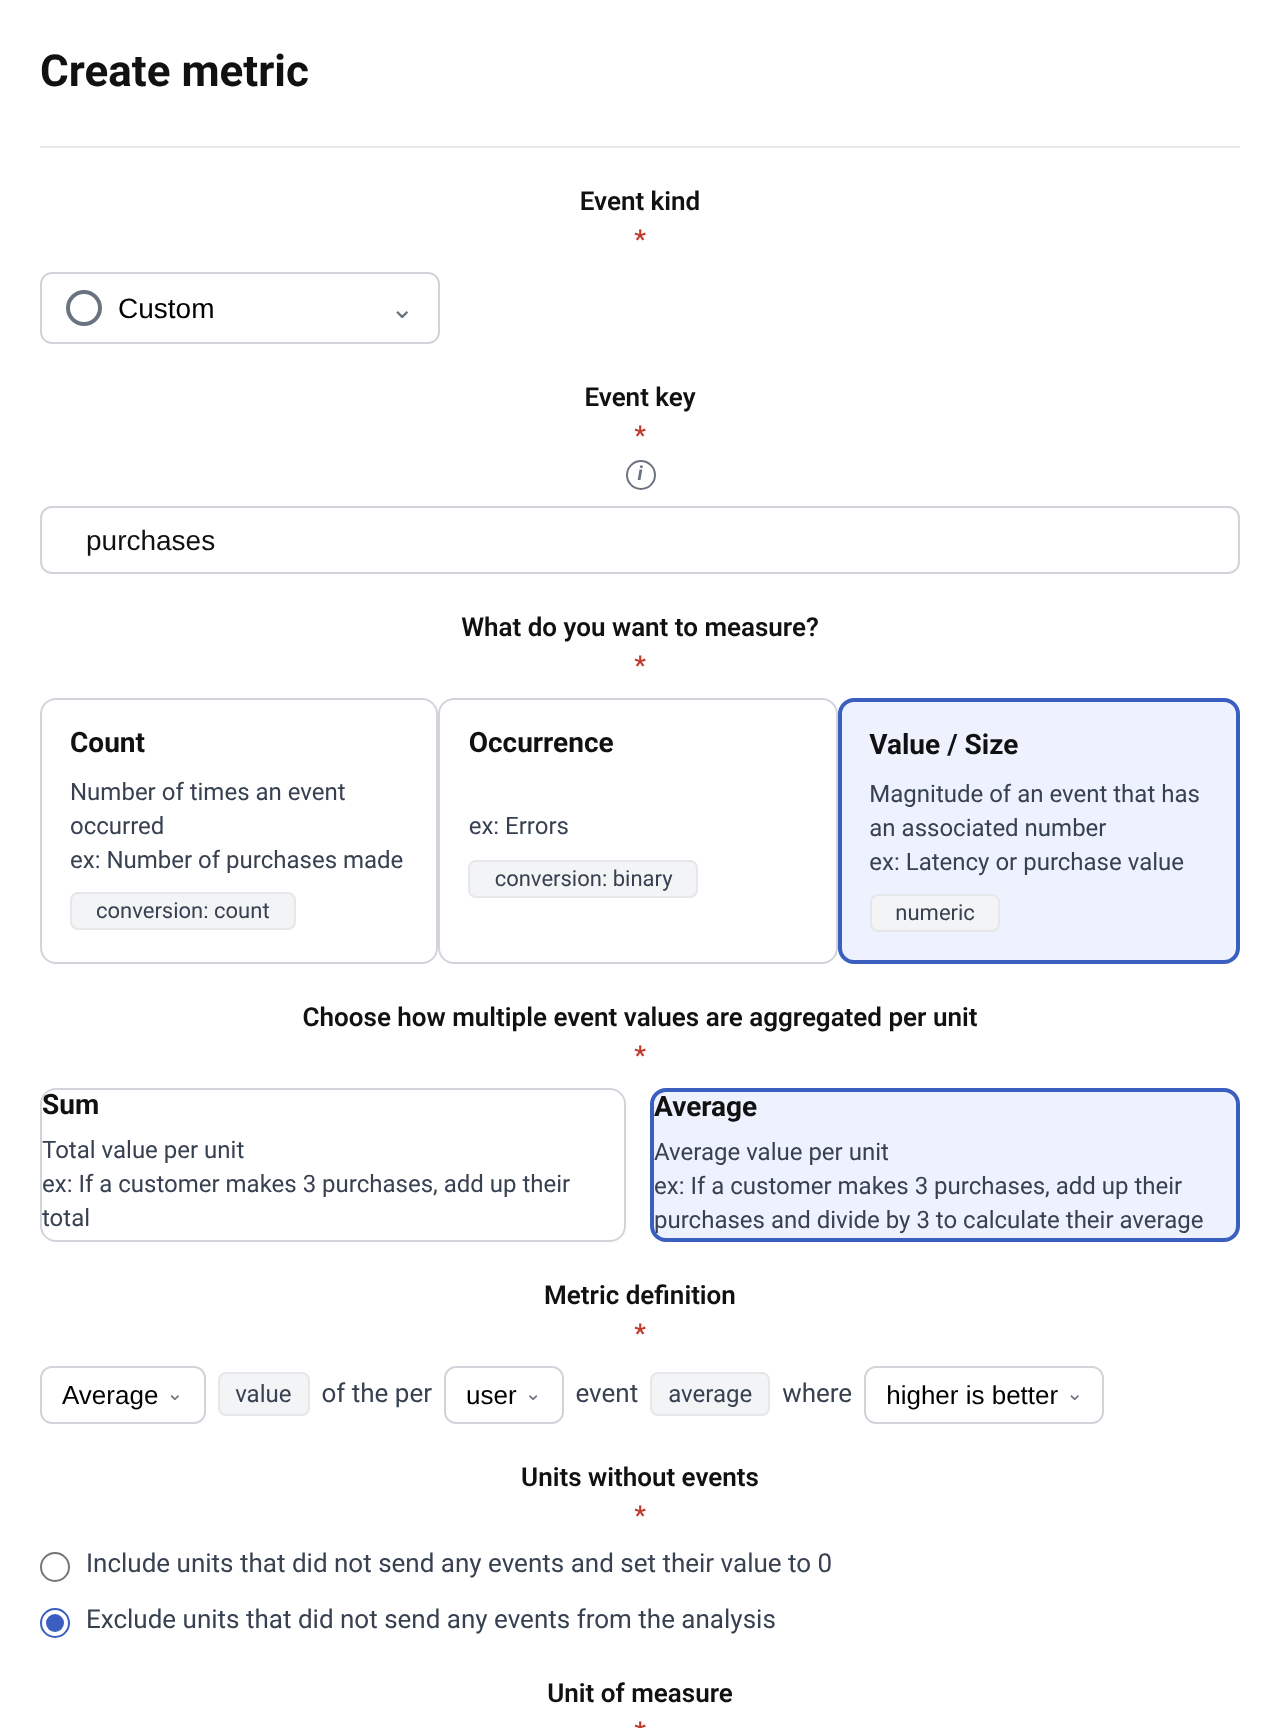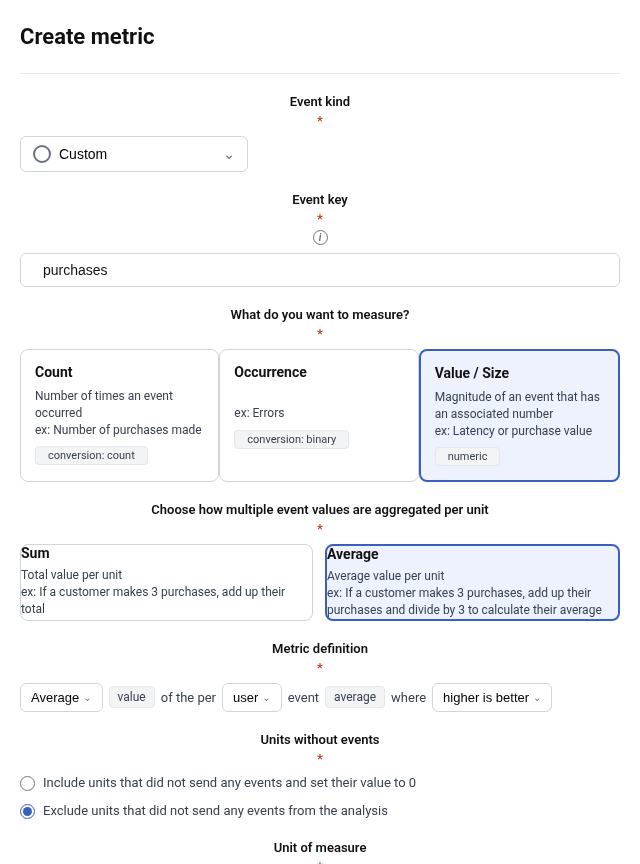--- a/index.html
+++ b/index.html
@@ -54,21 +54,21 @@
     .dropdown-btn {
       display: flex;
       align-items: center;
       gap: 8px;
       border: 1px solid #d1d5db;
       border-radius: 6px;
       padding: 8px 12px;
       background: #fff;
       cursor: pointer;
       font-size: 14px;
-      width: 228px;
+      width: 200px;
     }
     .dropdown-btn .circle-icon {
       width: 18px;
       height: 18px;
       border-radius: 50%;
       border: 2px solid #6b7280;
       display: inline-block;
     }
     .dropdown-btn .chevron {
       margin-left: auto;

